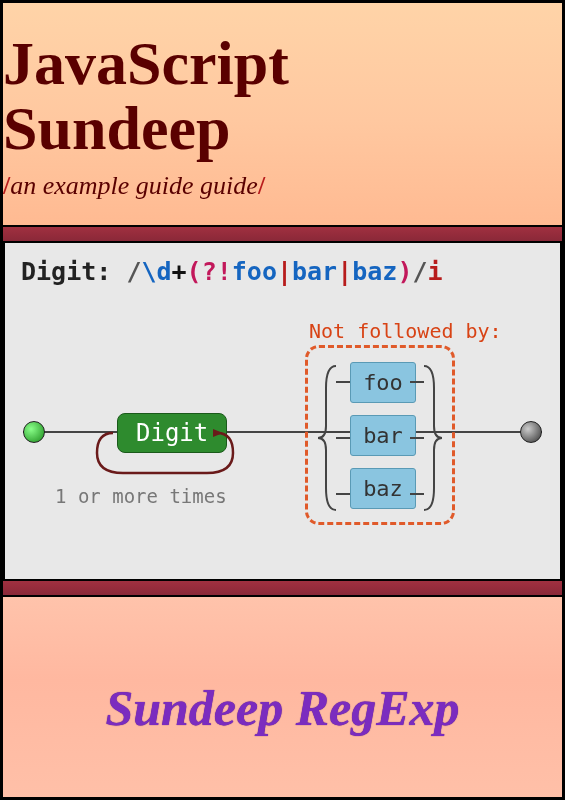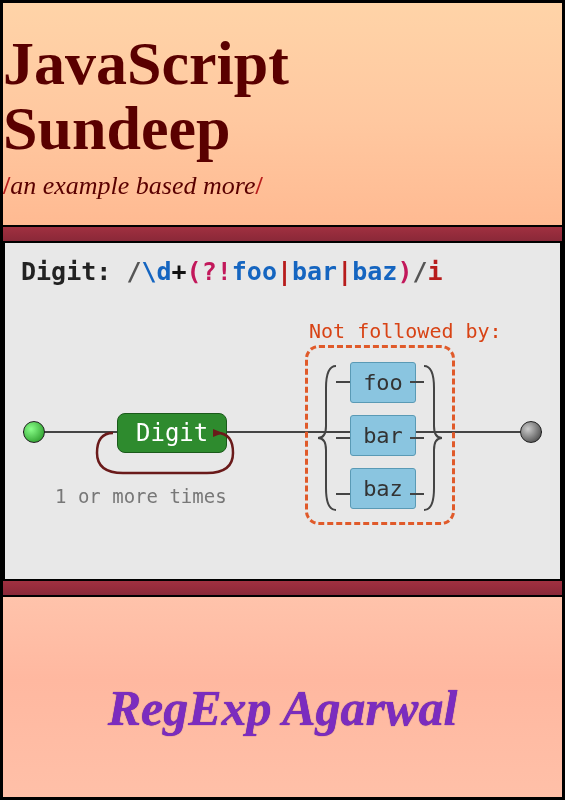--- a/index.html
+++ b/index.html
@@ -194,21 +194,21 @@
 </style>
 </head>
 <body>
 
 <div class="header">
   <div class="title">
     <span>JavaScript</span><br>
     <span>Sundeep</span>
   </div>
   <div class="subtitle">
-    <span class="slash">/</span><span>an example based more</span><span class="slash">/</span>
+    <span class="slash">/</span><span>an example guide guide</span><span class="slash">/</span>
   </div>
 </div>
 
 <div class="divider top"></div>
 
 <div class="diagram-panel">
   <div class="regexp-line">
     <span class="tok-label">Digit:</span>
     <span class="tok-slash">/</span><span class="tok-escape">\d</span><span class="tok-plus">+</span><span class="tok-paren">(</span><span class="tok-quest">?</span><span class="tok-bang">!</span><span class="tok-word">foo</span><span class="tok-pipe">|</span><span class="tok-word">bar</span><span class="tok-pipe">|</span><span class="tok-word">baz</span><span class="tok-paren">)</span><span class="tok-slash">/</span><span class="tok-flag">i</span>
   </div>
@@ -245,14 +245,14 @@
       <div class="branch-line" style="top:89px; right:28px; width:14px"></div>
       <div class="branch-line" style="top:145px; left:28px; width:14px"></div>
       <div class="branch-line" style="top:145px; right:28px; width:14px"></div>
     </div>
   </div>
 </div>
 
 <div class="divider"></div>
 
 <div class="author-area">
-  <div class="author">RegExp Agarwal</div>
+  <div class="author">Sundeep RegExp</div>
 </div>
 
 </body></html>

